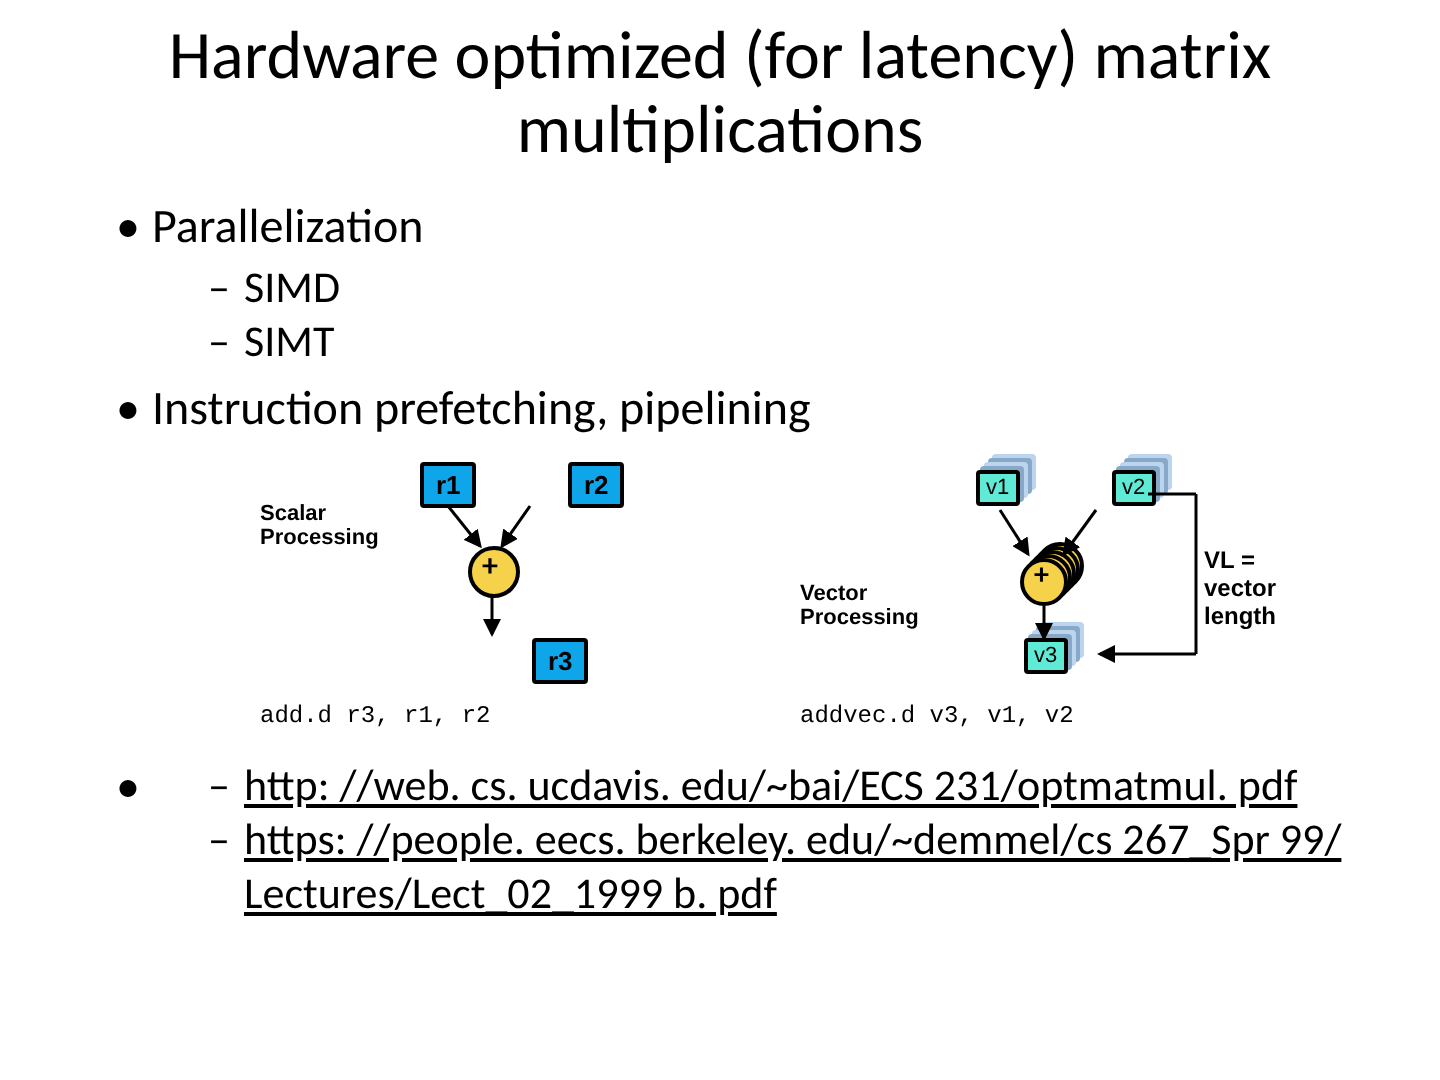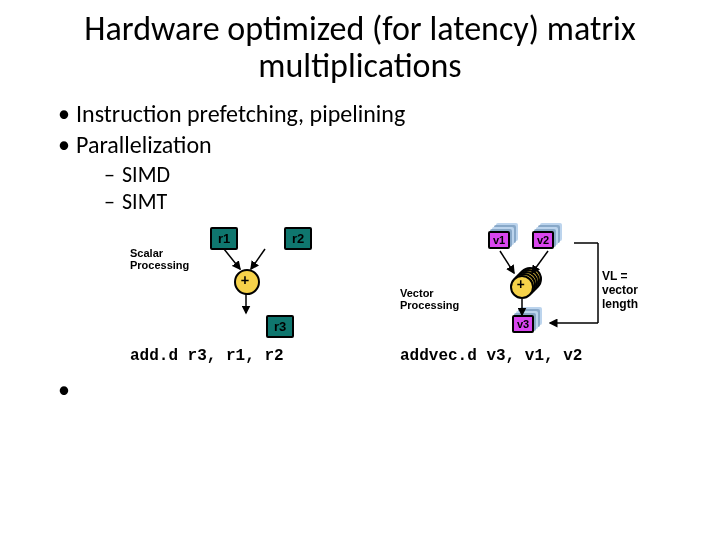--- a/index.html
+++ b/index.html
@@ -8,46 +8,46 @@
   ul.lvl1{margin:0;padding:0 0 0 28px;list-style:none;}
   ul.lvl1>li{font-size:24px;margin:2px 0;position:relative;padding-left:18px;}
   ul.lvl1>li::before{content:"•";position:absolute;left:0;top:0;}
   ul.lvl2{margin:2px 0 6px 0;padding:0 0 0 28px;list-style:none;}
   ul.lvl2>li{font-size:22px;margin:0;position:relative;padding-left:18px;}
   ul.lvl2>li::before{content:"–";position:absolute;left:0;top:0;}
   .link{text-decoration:underline;color:#000;}
   .fig-row{display:flex;gap:50px;align-items:flex-start;margin:8px 0 12px 100px;}
   .fig{position:relative;}
   .lbl{font-family:Arial,Helvetica,sans-serif;font-size:11px;font-weight:700;color:#000;}
-  .caption{font-family:"Courier New",monospace;font-size:16px;font-weight:700;margin-top:6px;}
-  .reg{display:inline-block;border:2px solid #000;background:#0f766e;padding:2px 6px;font-family:Arial,sans-serif;font-size:13px;font-weight:700;border-radius:2px;}
-  .vlane{display:inline-block;border:2px solid #000;background:#d946ef;padding:1px 3px;font-family:Arial,sans-serif;font-size:11px;font-weight:700;border-radius:2px;box-shadow:2px -2px 0 #88a8c8,4px -4px 0 #bcd4ed,6px -6px 0 #88a8c8,8px -8px 0 #bcd4ed;}
+  .caption{font-family:"Courier New",monospace;font-size:12px;font-weight:400;margin-top:6px;}
+  .reg{display:inline-block;border:2px solid #000;background:#0ea5e9;padding:2px 6px;font-family:Arial,sans-serif;font-size:13px;font-weight:700;border-radius:2px;}
+  .vlane{display:inline-block;border:2px solid #000;background:#5eead4;padding:1px 3px;font-family:Arial,sans-serif;font-size:11px;font-weight:400;border-radius:2px;box-shadow:2px -2px 0 #88a8c8,4px -4px 0 #bcd4ed,6px -6px 0 #88a8c8,8px -8px 0 #bcd4ed;}
   .alu{display:inline-block;width:22px;height:22px;border:2px solid #000;background:#f6d24a;border-radius:50%;position:relative;}
   .alu::after{content:"+";position:absolute;left:5px;top:-1px;font-size:16px;font-weight:700;}
   .alu-stack{display:inline-block;position:relative;width:34px;height:30px;}
   .alu-stack .o{position:absolute;width:20px;height:20px;border:2px solid #000;background:#f6d24a;border-radius:50%;}
   .alu-stack .o1{left:8px;top:0;} .alu-stack .o2{left:6px;top:2px;} .alu-stack .o3{left:4px;top:4px;} .alu-stack .o4{left:2px;top:6px;} .alu-stack .o5{left:0;top:8px;}
   .alu-stack .o5::after{content:"+";position:absolute;left:5px;top:-2px;font-size:15px;font-weight:700;}
   svg.arr{position:absolute;pointer-events:none;}
   .vl-note{font-family:Arial,sans-serif;font-size:12px;font-weight:700;display:inline-block;vertical-align:middle;}
 </style>
 </head>
 <body>
 
 <div class="slide">
   <h1 class="title">Hardware optimized (for latency) matrix multiplications</h1>
 
   <ul class="lvl1">
-    <li><span>Instruction prefetching, pipelining</span></li>
     <li><span>Parallelization</span>
       <ul class="lvl2">
         <li><span>SIMD</span></li>
         <li><span>SIMT</span></li>
       </ul>
     </li>
+    <li><span>Instruction prefetching, pipelining</span></li>
   </ul>
 
   <div class="fig-row">
 
     <div class="fig" style="width:220px;height:140px;">
       <div class="lbl" style="position:absolute;left:0;top:24px;width:60px;">Scalar Processing</div>
       <span class="reg" style="position:absolute;left:80px;top:4px;">r1</span>
       <span class="reg" style="position:absolute;left:122px;top:4px;margin-left:32px;">r2</span>
       <span class="alu" style="position:absolute;left:104px;top:46px;"></span>
       <span class="reg" style="position:absolute;left:100px;top:92px;margin-left:36px;">r3</span>
@@ -60,21 +60,21 @@
         <line x1="94" y1="26" x2="110" y2="46" stroke="#000" stroke-width="1.5" marker-end="url(#ah)"></line>
         <line x1="135" y1="26" x2="121" y2="46" stroke="#000" stroke-width="1.5" marker-end="url(#ah)"></line>
         <line x1="116" y1="70" x2="116" y2="90" stroke="#000" stroke-width="1.5" marker-end="url(#ah)"></line>
       </svg>
       <div class="caption" style="position:absolute;left:0;top:118px;">add.d r3, r1, r2</div>
     </div>
 
     <div class="fig" style="width:280px;height:140px;">
       <div class="lbl" style="position:absolute;left:0;top:24px;width:60px;margin-top:40px;">Vector Processing</div>
       <span class="vlane" style="position:absolute;left:88px;top:8px;">v1</span>
-      <span class="vlane" style="position:absolute;left:132px;top:8px;">v2</span>
+      <span class="vlane" style="position:absolute;left:156px;top:8px;">v2</span>
       <span class="alu-stack" style="position:absolute;left:110px;top:44px;">
         <span class="o o1"></span>
           <span class="o o2"></span>
           <span class="o o3"></span>
           <span class="o o4"></span>
           <span class="o o5"></span>
       </span>
       <span class="vlane" style="position:absolute;left:112px;top:92px;">v3</span>
       <svg class="arr" width="280" height="140">
         <defs>
@@ -89,15 +89,19 @@
         <line x1="198" y1="20" x2="198" y2="100" stroke="#000" stroke-width="1.5"></line>
         <line x1="198" y1="100" x2="150" y2="100" stroke="#000" stroke-width="1.5" marker-end="url(#ah2)"></line>
       </svg>
       <div class="vl-note" style="position:absolute;left:202px;top:46px;width:48px;">VL = vector length</div>
       <div class="caption" style="position:absolute;left:0;top:118px;">addvec.d v3, v1, v2</div>
     </div>
   </div>
 
   <ul class="lvl1">
     <li>
+      <ul class="lvl2">
+        <li><span class="link">http: //web. cs. ucdavis. edu/~bai/ECS 231/optmatmul. pdf</span></li>
+        <li><span class="link">https: //people. eecs. berkeley. edu/~demmel/cs 267_Spr 99/ Lectures/Lect_02_1999 b. pdf</span></li>
+      </ul>
     </li>
   </ul>
 </div>
 
 </body></html>

